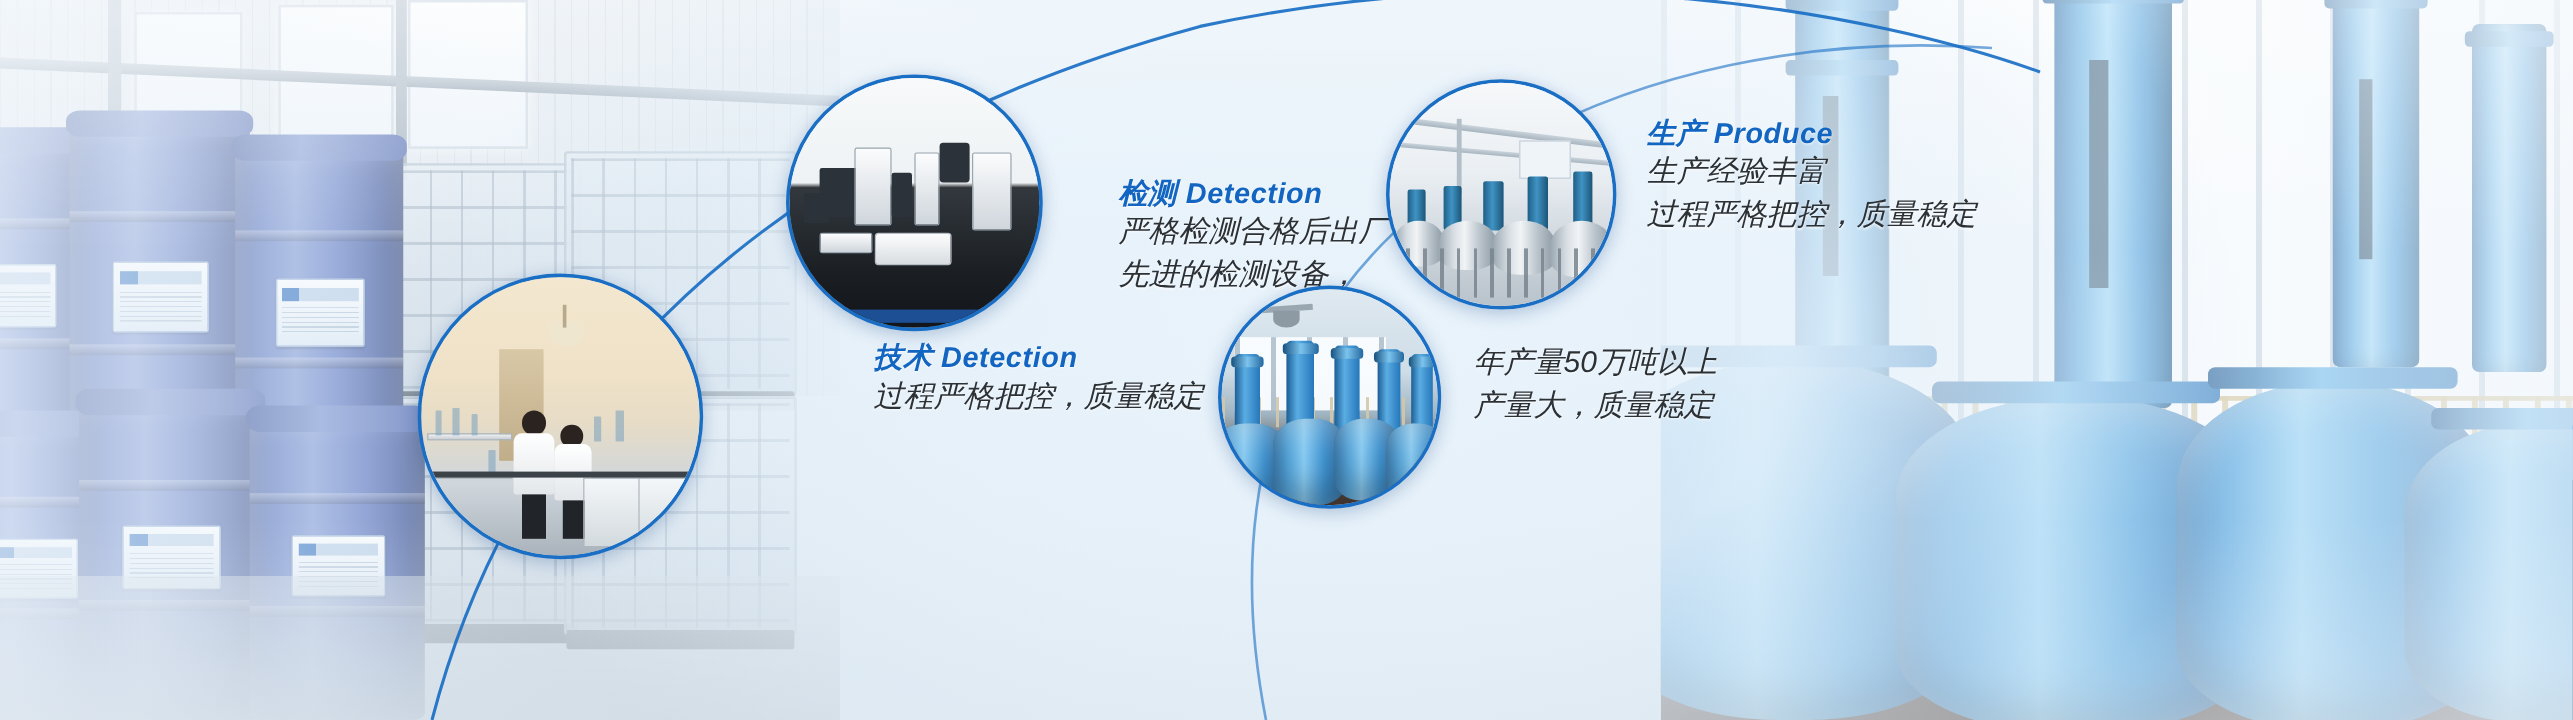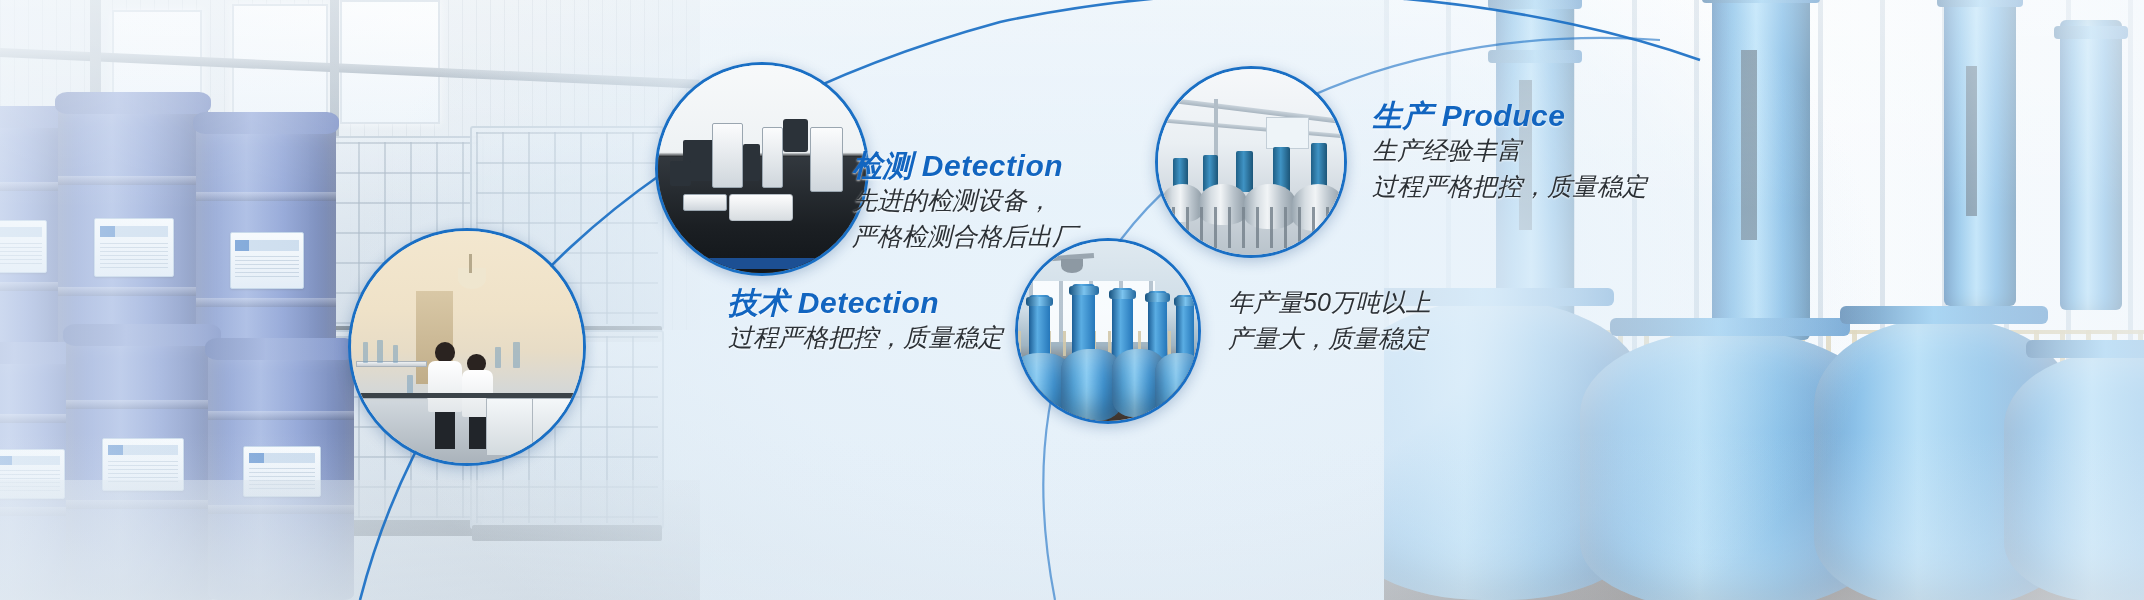--- a/index.html
+++ b/index.html
@@ -125,21 +125,21 @@
     background:linear-gradient(90deg,#1f6fb0 0%,#4fa6e0 20%,#8acdf4 42%,#3e93d2 70%,#1b5e96 100%);
     box-shadow:inset 0 10px 24px rgba(255,255,255,.28),inset 0 -12px 28px rgba(0,0,0,.3);}
   .ph-pty .bc{position:absolute;border-radius:4px;
     background:linear-gradient(90deg,#1c5e96,#5aade3 40%,#2577ba 100%);}
   .ph-pty .bc .cp{position:absolute;left:-14%;right:-14%;height:9px;border-radius:3px;
     background:linear-gradient(90deg,#17527f,#7cc4ef 50%,#24699f);}
   .ph-pty .grd{position:absolute;background:repeating-linear-gradient(90deg,rgba(210,200,170,.9) 0 3px,transparent 3px 15px);}
 
   
   .tbox{position:absolute;}
-  .t-head{font-size:30px;font-weight:bold;font-style:italic;color:#1265c0;
+  .t-head{font-size:24px;font-weight:bold;font-style:italic;color:#1265c0;
     letter-spacing:.5px;line-height:1.18;white-space:nowrap;
     text-shadow:0 1px 2px rgba(255,255,255,.85);}
   .t-head .cn{font-style:italic;}
   .t-line{font-size:25px;color:#2c3136;line-height:1.42;white-space:nowrap;font-style:italic;
     text-shadow:0 1px 2px rgba(255,255,255,.8);}
 </style>
 </head>
 <body>
 
 <div class="banner">
@@ -240,27 +240,27 @@
       <div class="inst" style="left:50%;top:30%;width:9%;height:28%;"></div>
       <div class="dark" style="left:60%;top:26%;width:12%;height:16%;border-radius:3px;"></div>
       <div class="inst" style="left:73%;top:30%;width:15%;height:30%;"></div>
       <div class="dark" style="left:6%;top:46%;width:10%;height:12%;"></div>
       <div class="scale" style="left:34%;top:62%;width:30%;height:12%;"></div>
       <div class="inst" style="left:12%;top:62%;width:20%;height:7%;"></div>
       <div class="blue" style="left:18%;bottom:2%;width:58%;height:5%;"></div>
     </div>
   </div>
 
-  <div class="tbox" style="left:852px;top:148px;">
+  <div class="tbox" style="left:932px;top:148px;">
     <div class="t-head">
       <span class="cn">检测</span>
       <span>Detection</span>
     </div>
+    <div class="t-line">严格检测合格后出厂</div>
     <div class="t-line">先进的检测设备，</div>
-    <div class="t-line">严格检测合格后出厂</div>
   </div>
 
   <div class="node" style="left:1155px;top:66px;width:186px;height:186px;">
     <div class="ph ph-prod">
       <div class="roofbeam" style="left:-6%;top:14%;width:120%;height:5px;transform:rotate(7deg);"></div>
       <div class="roofbeam" style="left:-6%;top:26%;width:120%;height:4px;transform:rotate(5deg);"></div>
       <div style="position:absolute;left:30%;top:16%;width:4px;height:34%;background:#b2bec8;"></div>
       <div style="position:absolute;left:58%;top:26%;width:22%;height:16%;background:#eef4f8;border:1px solid #c3ced7;"></div>
       <div class="mot" style="left:8%;top:48%;width:8%;height:18%;"></div>
       <div class="mot" style="left:24%;top:46%;width:8%;height:20%;"></div>

